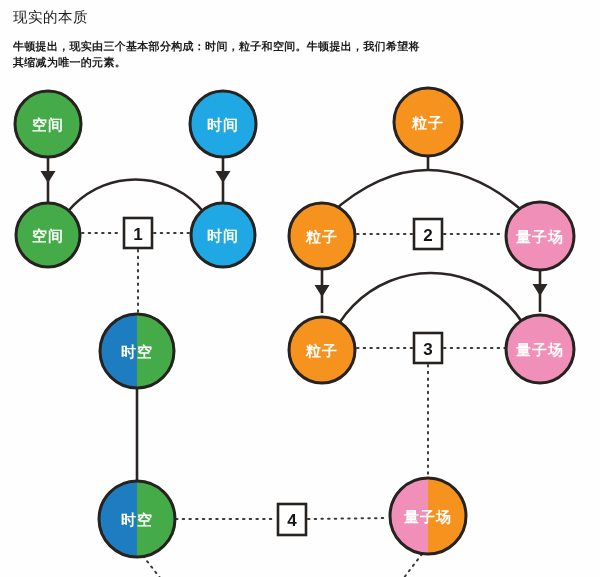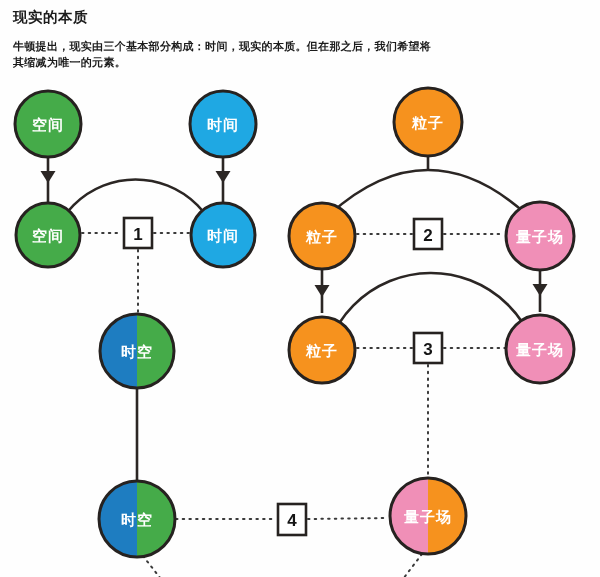--- a/index.html
+++ b/index.html
@@ -1,21 +1,21 @@
 <!DOCTYPE html>
 <html><head>
 <meta charset="utf-8">
 <style>
   html,body{margin:0;padding:0;background:#fff;}
   .page{
     position:relative;width:600px;height:577px;background:#fefefe;
     font-family:"Liberation Sans","DejaVu Sans",sans-serif;overflow:hidden;
   }
   .hdr{position:absolute;left:13px;top:8px;width:570px;color:#1c1c1c;}
-  .hdr h1{margin:0 0 12px 0;font-size:14.5px;font-weight:700;letter-spacing:.5px;}
+  .hdr h1{margin:0 0 12px 0;font-size:14.5px;font-weight:400;letter-spacing:.5px;}
   .hdr p{margin:0;font-size:11px;font-weight:700;line-height:15.5px;letter-spacing:.3px;}
   svg{position:absolute;left:0;top:0;display:block;}
   .edge{fill:none;stroke:#2b2624;stroke-width:2.6;}
   .arrowhead{fill:#2b2624;stroke:none;}
   .dotted{fill:none;stroke:#3a3a3a;stroke-width:2;stroke-dasharray:1.5 5.2;stroke-linecap:round;}
   .node{stroke:#262220;stroke-width:3;}
   .half{stroke:none;}
   .split-outline{fill:none;stroke:#262220;stroke-width:3;}
   .numbox{fill:#ffffff;stroke:#262220;stroke-width:2.6;}
   .nodelabel{fill:#ffffff;font-family:"Liberation Sans","DejaVu Sans",sans-serif;
@@ -24,21 +24,21 @@
     font-size:17px;font-weight:700;text-anchor:middle;}
 </style>
 </head>
 <body>
 
 <div class="page">
 
   <div class="hdr">
     <h1>现实的本质</h1>
     <p>
-      <span>牛顿提出，现实由三个基本部分构成：时间，现实的本质。但在那之后，我们希望将</span><br>
+      <span>牛顿提出，现实由三个基本部分构成：时间，粒子和空间。牛顿提出，我们希望将</span><br>
       <span>其缩减为唯一的元素。</span>
     </p>
   </div>
 
   <svg width="600" height="577" viewBox="0 0 600 577">
 
     <g>
 
       <path class="edge" d="M48,157 L48,203"></path>
       <polygon class="arrowhead" points="40.5,171 55.5,171 48,183"></polygon>

